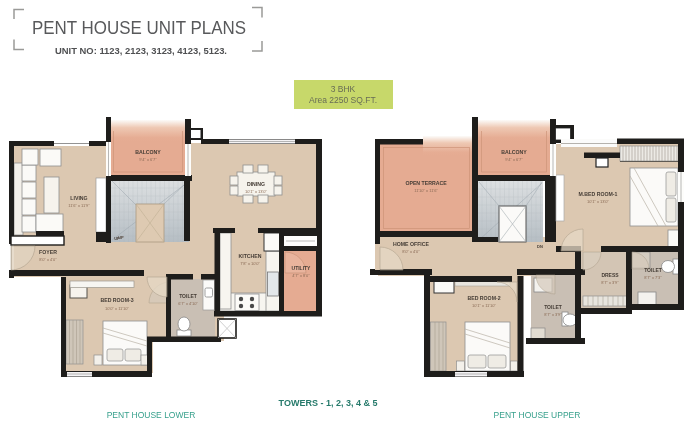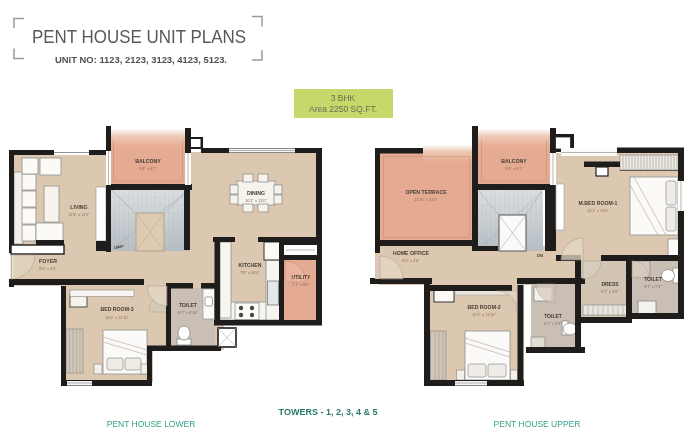--- a/index.html
+++ b/index.html
@@ -1,17 +1,17 @@
 <!DOCTYPE html>
 <html><head>
 <meta charset="utf-8">
 <style>
   html,body{margin:0;padding:0;}
   body{width:690px;height:434px;background:#ffffff;font-family:"Liberation Sans", sans-serif;overflow:hidden;position:relative;}
-  #stage{position:absolute;left:0;top:9px;width:690px;height:334px;}
+  #stage{position:absolute;left:0;top:0;width:690px;height:334px;}
 </style>
 </head>
 <body>
 <div id="stage">
 <svg width="690" height="434" viewBox="0 0 690 434">
 <defs>
   <linearGradient id="stg" x1="0" y1="0" x2="0" y2="1">
     <stop offset="0" stop-color="#dcdfe1"></stop>
     <stop offset="1" stop-color="#b6bec4"></stop>
   </linearGradient>

